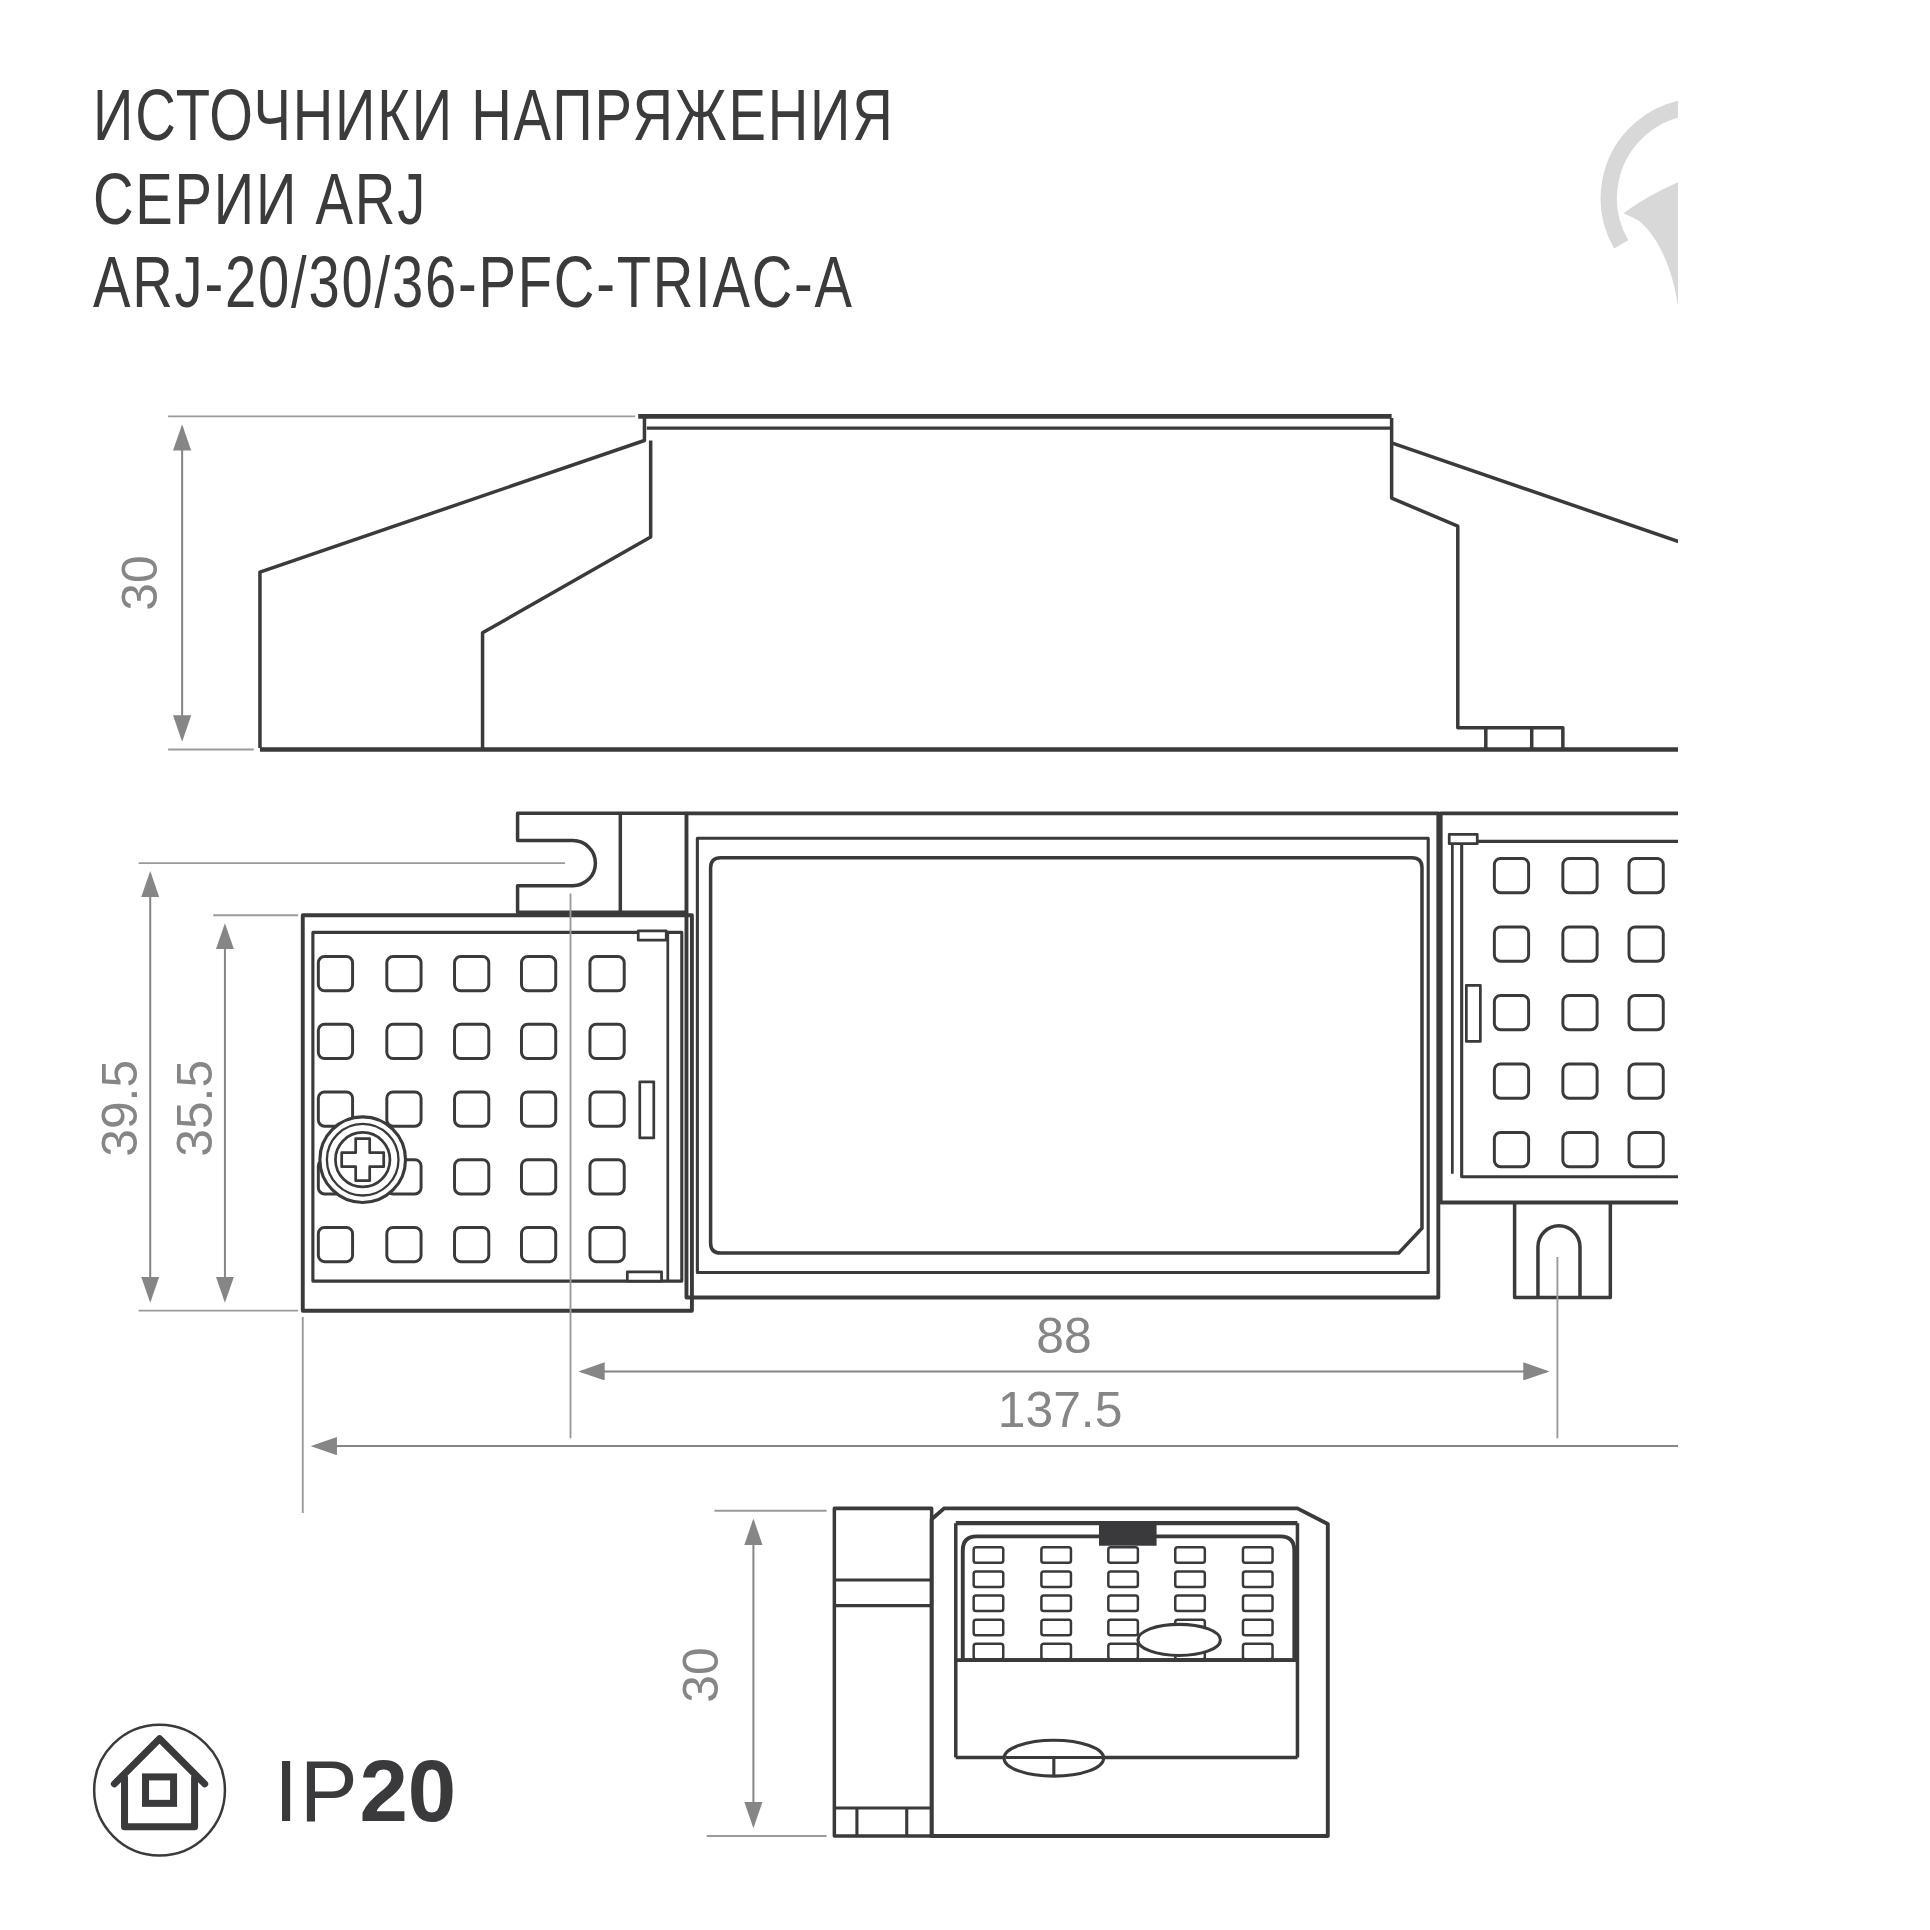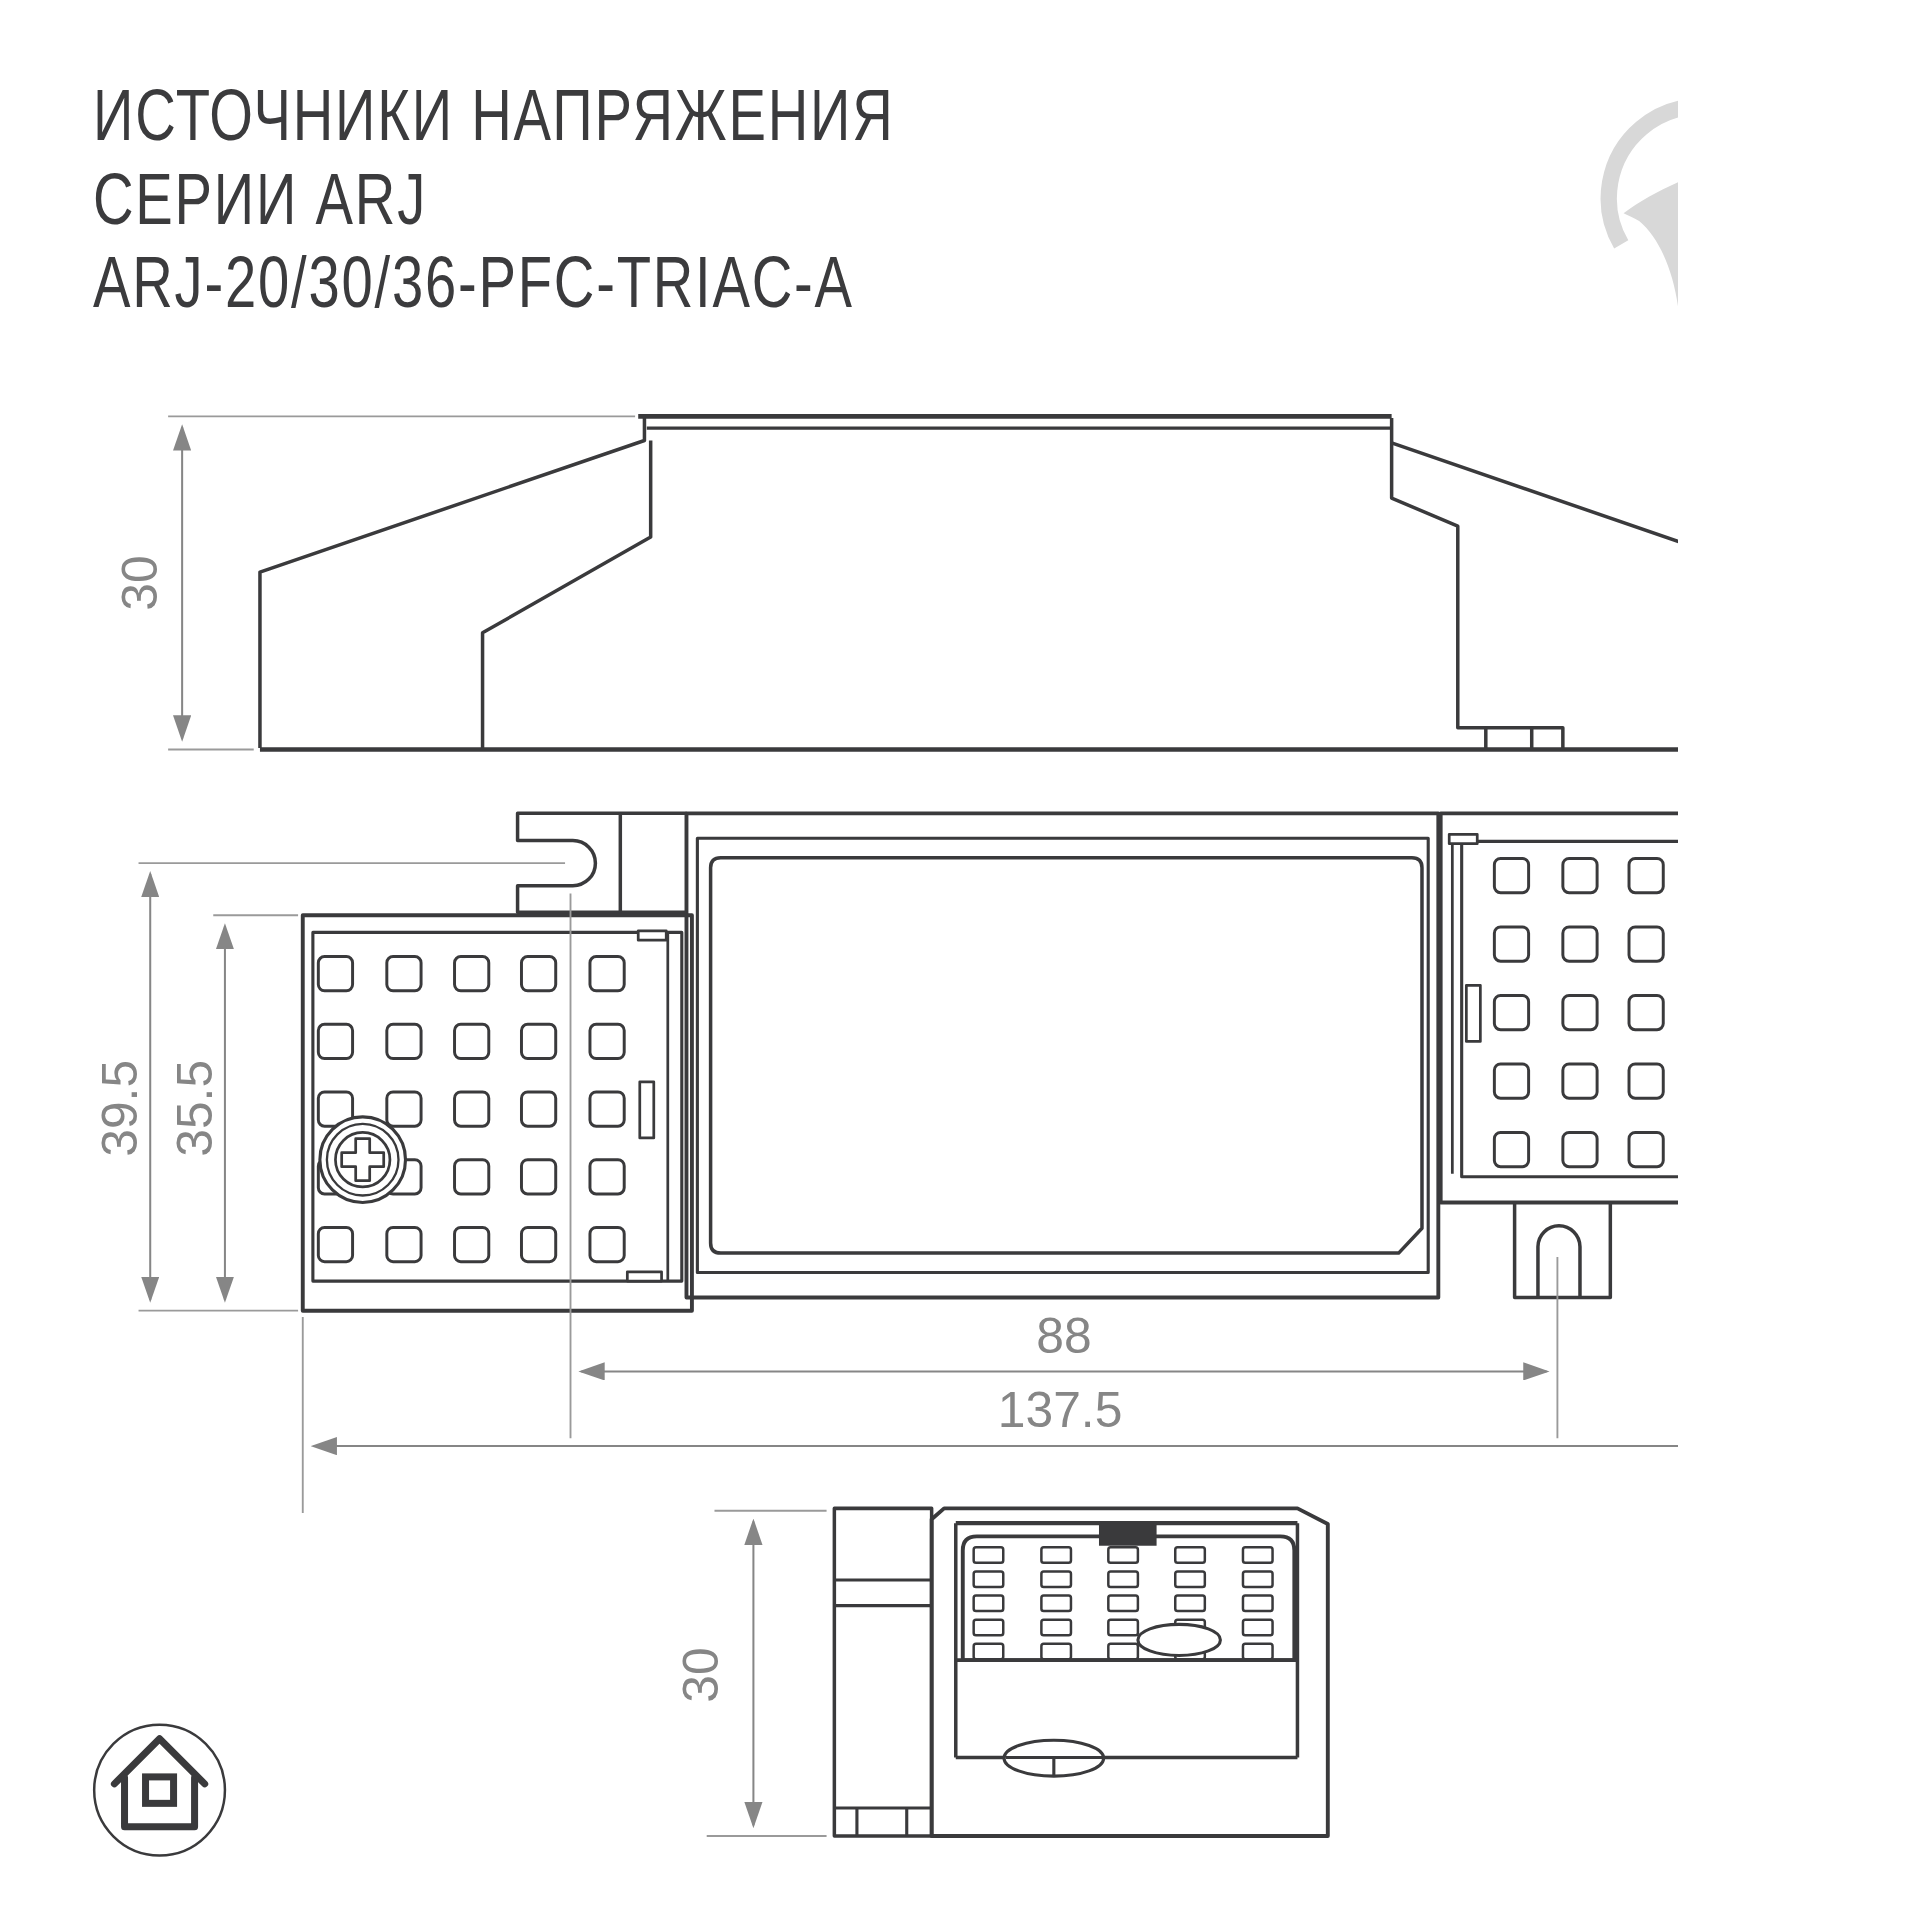--- a/index.html
+++ b/index.html
@@ -231,15 +231,18 @@
       <circle cx="205" cy="2300" r="84" stroke-width="3.2"></circle>
       <g stroke-width="9" stroke-linecap="round" stroke-linejoin="round">
         <path d="M147,2292 L205,2234 L263,2292"></path>
         <path d="M160,2284 V2347 H250 V2284"></path>
         <rect x="187" y="2283" width="36" height="34" stroke-linejoin="miter"></rect>
       </g>
     </g>
   </svg>
 
 
+  <div class="ip-text">
+    <span class="ip-prefix">IP</span><span class="ip-value">20</span>
+  </div>
 
 </div>
 
 
 </body></html>

